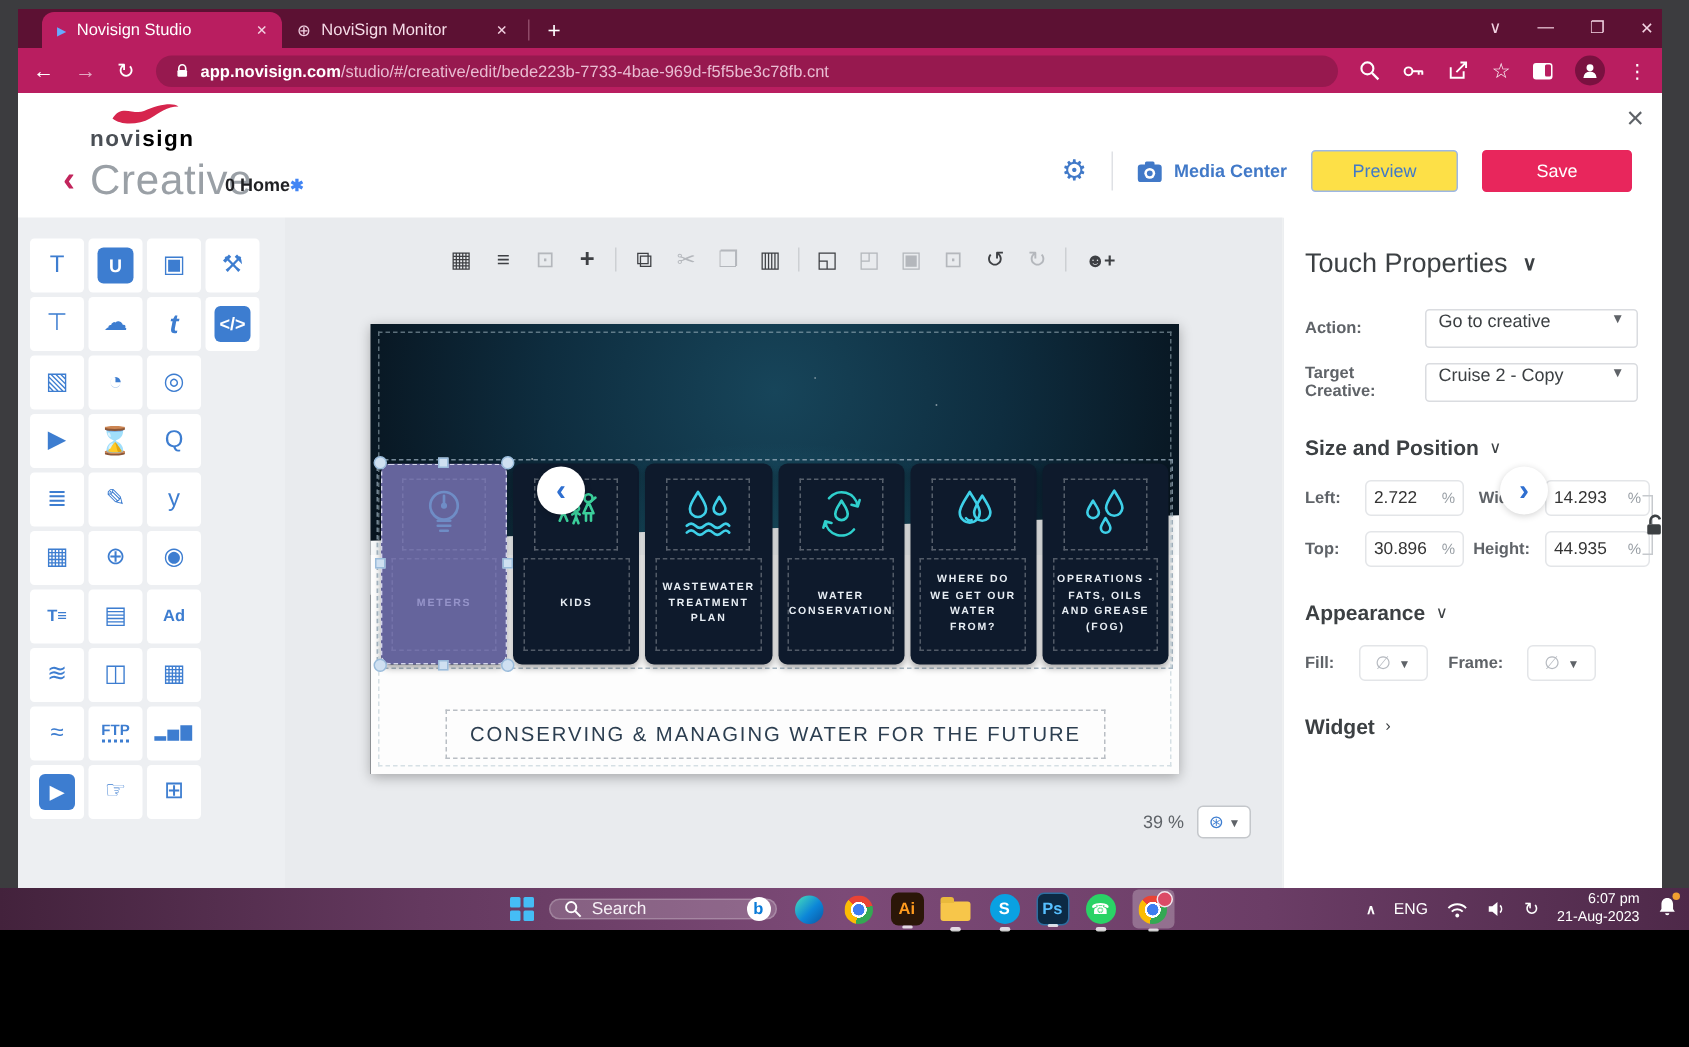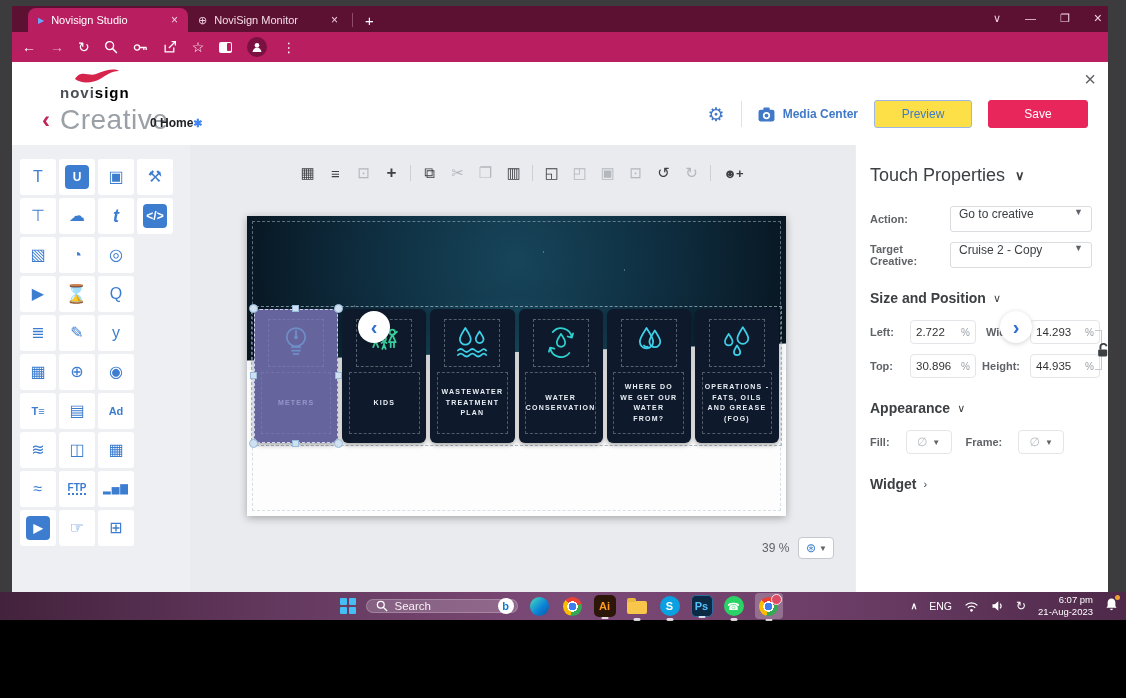--- a/index.html
+++ b/index.html
@@ -221,20 +221,27 @@
       <span data-name="window-minimize-icon">—</span>
       <span data-name="window-restore-icon">❐</span>
       <span style="font-size:14px" data-name="window-close-icon">×</span>
     </div>
   </div>
 
   <div class="navbar" data-name="browser-navbar">
     <span class="navbtn" data-name="back-icon">←</span>
     <span class="navbtn dim" data-name="forward-icon">→</span>
     <span class="navbtn" data-name="reload-icon">↻</span>
+    <div class="urlpill" data-name="url-bar">
+      <svg class="cicon-svg" data-name="lock-icon" width="11" height="11" viewBox="0 0 12 12">
+          <path d="M3.5 5 V3.8 a2.5 2.5 0 0 1 5 0 V5" fill="none" stroke="#fff" stroke-width="1.2"></path>
+          <rect x="2.5" y="5" width="7" height="5" rx="1" fill="#fff"></rect>
+        </svg>
+      <span><span class="dom" data-name="url-domain">app.novisign.com</span><span class="pth" data-name="url-path">/studio/#/creative/edit/bede223b-7733-4bae-969d-f5f5be3c78fb.cnt</span></span>
+    </div>
     <div class="chromeicons">
       <svg class="cicon-svg" data-name="search-icon" width="14" height="14" viewBox="0 0 13 13">
           <circle cx="5.2" cy="5.2" r="3.7" fill="none" stroke="#fff" stroke-width="1.3"></circle>
           <path d="M8 8 L12 12" stroke="#fff" stroke-width="1.4"></path>
         </svg>
       <svg class="cicon-svg" data-name="key-icon" width="15" height="13" viewBox="0 0 15 12">
           <circle cx="4" cy="6" r="2.6" fill="none" stroke="#fff" stroke-width="1.3"></circle>
           <path d="M6.6 6 H13.5 M10.8 6 v2.4 M13.2 6 v2.4" stroke="#fff" stroke-width="1.3" fill="none"></path>
         </svg>
       <svg class="cicon-svg" data-name="share-icon" width="14" height="14" viewBox="0 0 13 13">
@@ -740,20 +747,23 @@
                     </g>
                   </svg>
                 </div>
                 <div class="label-box" data-name="card-label-box">
                   <span class="clabel" data-name="card-label">OPERATIONS - FATS, OILS AND GREASE (FOG)</span>
                 </div>
 
               </div>
             </div>
 
+          <div class="footerbox" data-name="slide-footer-block">
+            <span class="footertext" data-name="slide-footer-text">CONSERVING &amp; MANAGING WATER FOR THE FUTURE</span>
+          </div>
           <div class="outline" data-name="slide-selection-outline"></div>
         </div>
 
         <div class="zoomctl" data-name="zoom-control">
           <span class="zoomval"><span data-name="zoom-value">39</span> <span data-name="zoom-unit">%</span></span>
           <span class="zoombtn" data-name="zoom-dropdown">
             <span class="zi" data-name="zoom-fit-icon">⊛</span>
             <span class="zc" data-name="chevron-down-icon">▼</span>
           </span>
         </div>

